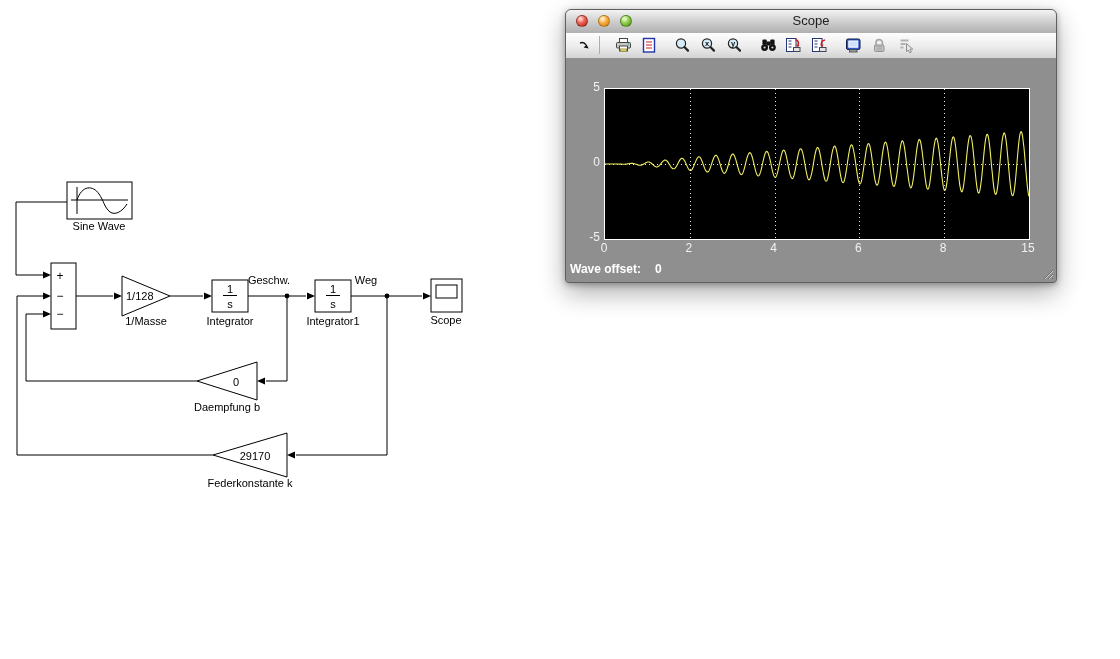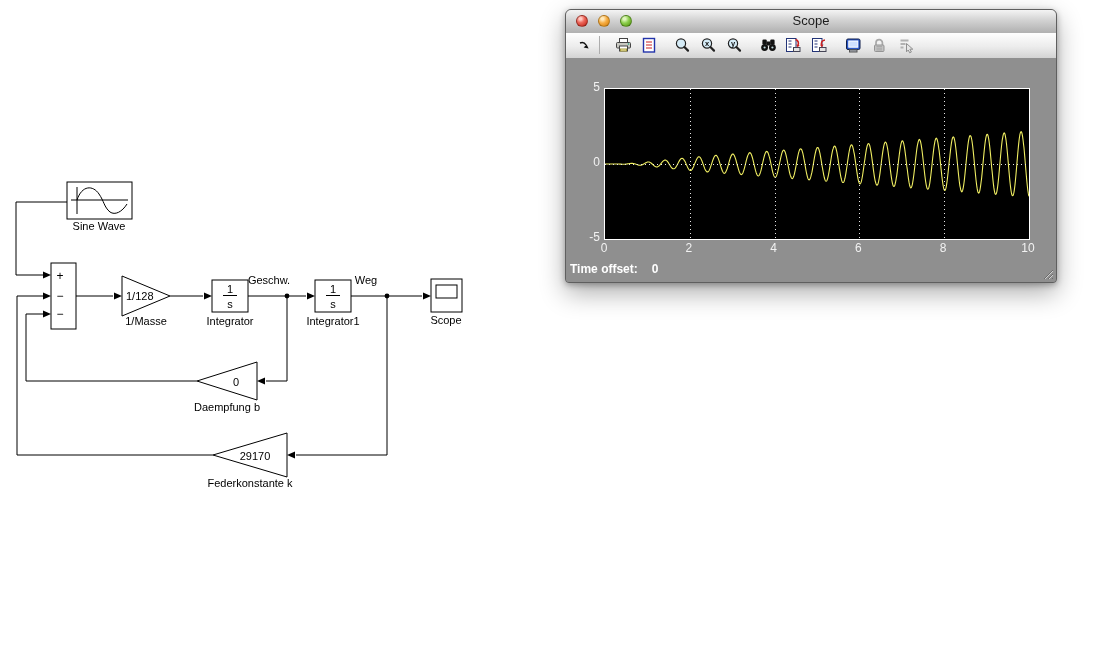--- a/index.html
+++ b/index.html
@@ -262,24 +262,24 @@
           <span class="tick ytick" style="left: 8px; top: 172px;">-5</span>
           <span class="tick ytick" style="left: 8px; top: 97px;">0</span>
           <span class="tick ytick" style="left: 8px; top: 22px;">5</span>
         </div>
       <div id="xticks">
           <span class="tick xtick" style="left: 38px; top: 183px;">0</span>
           <span class="tick xtick" style="left: 122.8px; top: 183px;">2</span>
           <span class="tick xtick" style="left: 207.6px; top: 183px;">4</span>
           <span class="tick xtick" style="left: 292.4px; top: 183px;">6</span>
           <span class="tick xtick" style="left: 377.2px; top: 183px;">8</span>
-          <span class="tick xtick" style="left: 462px; top: 183px;">10</span>
+          <span class="tick xtick" style="left: 462px; top: 183px;">15</span>
         </div>
       <div class="status">
-        <span>Time offset:</span><span class="val">0</span>
+        <span>Wave offset:</span><span class="val">0</span>
       </div>
       <svg class="grip" width="13" height="13">
         <path d="M3 12 L12 3 M7 12 L12 7 M11 12 L12 11" stroke="#6a6a6a" stroke-width="1"></path>
         <path d="M4 12 L12 4 M8 12 L12 8" stroke="#cfcfcf" stroke-width="1"></path>
       </svg>
     </div>
   </div>
 </div>
 
 </body></html>

